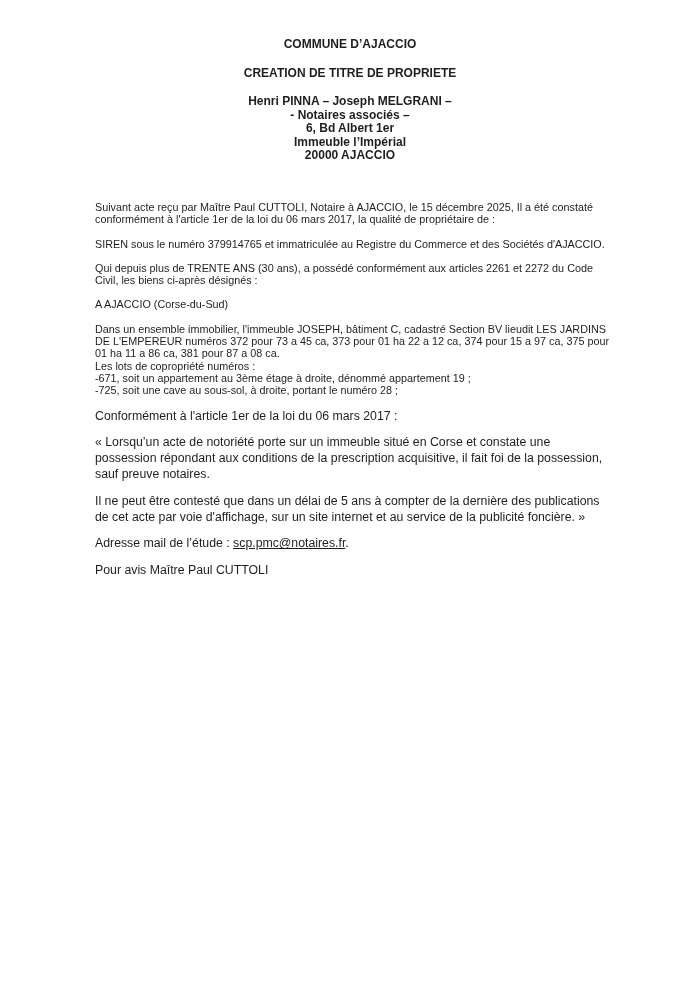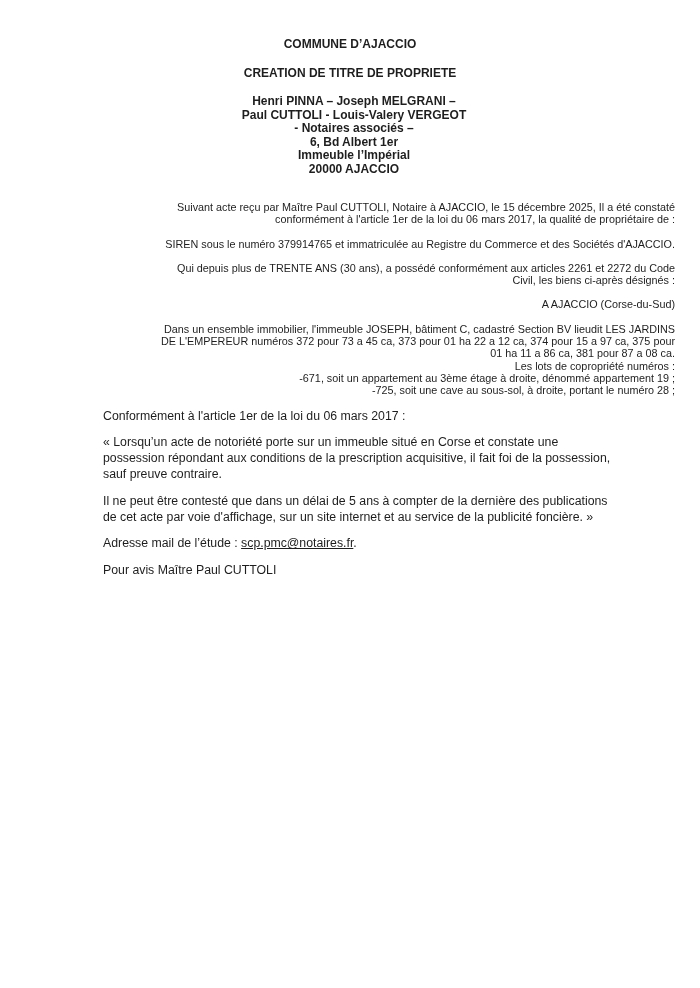--- a/index.html
+++ b/index.html
@@ -33,23 +33,23 @@
     width: 580px;
   }
   .small {
     font-size: 10.8px;
     line-height: 12.3px;
   }
   .large {
     font-size: 12.3px;
     line-height: 15.8px;
   }
-  .para { margin: 0 0 12px 0; text-align: right; }
+  .para { margin: 0 0 12px 0; }
   .para-lg { margin: 0 0 11px 0; }
-  .line { white-space: pre; padding-left: 8px; }
+  .line { white-space: pre; }
   .email-underline { text-decoration: underline; text-align: center; }
   .speck {
     position: absolute;
     left: 288px;
     top: 933px;
     width: 5px;
     height: 4px;
     background: repeating-linear-gradient(#c8c8c8 0 1px, #ffffff 1px 2px);
     opacity: 0.8;
   }
@@ -57,21 +57,20 @@
 </head>
 <body>
 
 <div class="page">
 
   <div class="header">
     <div class="header-block">COMMUNE D’AJACCIO</div>
     <div class="header-block">CREATION DE TITRE DE PROPRIETE</div>
     <div>
       <div class="line">Henri PINNA – Joseph MELGRANI –</div>
-      <div class="line">Paul CUTTOLI - Louis-Valery VERGEOT</div>
       <div class="line">- Notaires associés –</div>
       <div class="line">6, Bd Albert 1er</div>
       <div class="line">Immeuble l’Impérial</div>
       <div class="line">20000 AJACCIO</div>
     </div>
   </div>
 
   <div class="content">
 
     <div class="small">
@@ -104,21 +103,21 @@
     </div>
 
     <div class="large">
       <div class="para-lg">
         <div class="line">Conformément à l'article 1er de la loi du 06 mars 2017 :</div>
       </div>
 
       <div class="para-lg">
         <div class="line">« Lorsqu’un acte de notoriété porte sur un immeuble situé en Corse et constate une</div>
         <div class="line">possession répondant aux conditions de la prescription acquisitive, il fait foi de la possession,</div>
-        <div class="line">sauf preuve contraire.</div>
+        <div class="line">sauf preuve notaires.</div>
       </div>
 
       <div class="para-lg">
         <div class="line">Il ne peut être contesté que dans un délai de 5 ans à compter de la dernière des publications</div>
         <div class="line">de cet acte par voie d'affichage, sur un site internet et au service de la publicité foncière. »</div>
       </div>
 
       <div class="para-lg line"><span>Adresse mail de l’étude : </span><span class="email-underline">scp.pmc@notaires.fr</span><span>.</span></div>
 
       <div class="para-lg">

